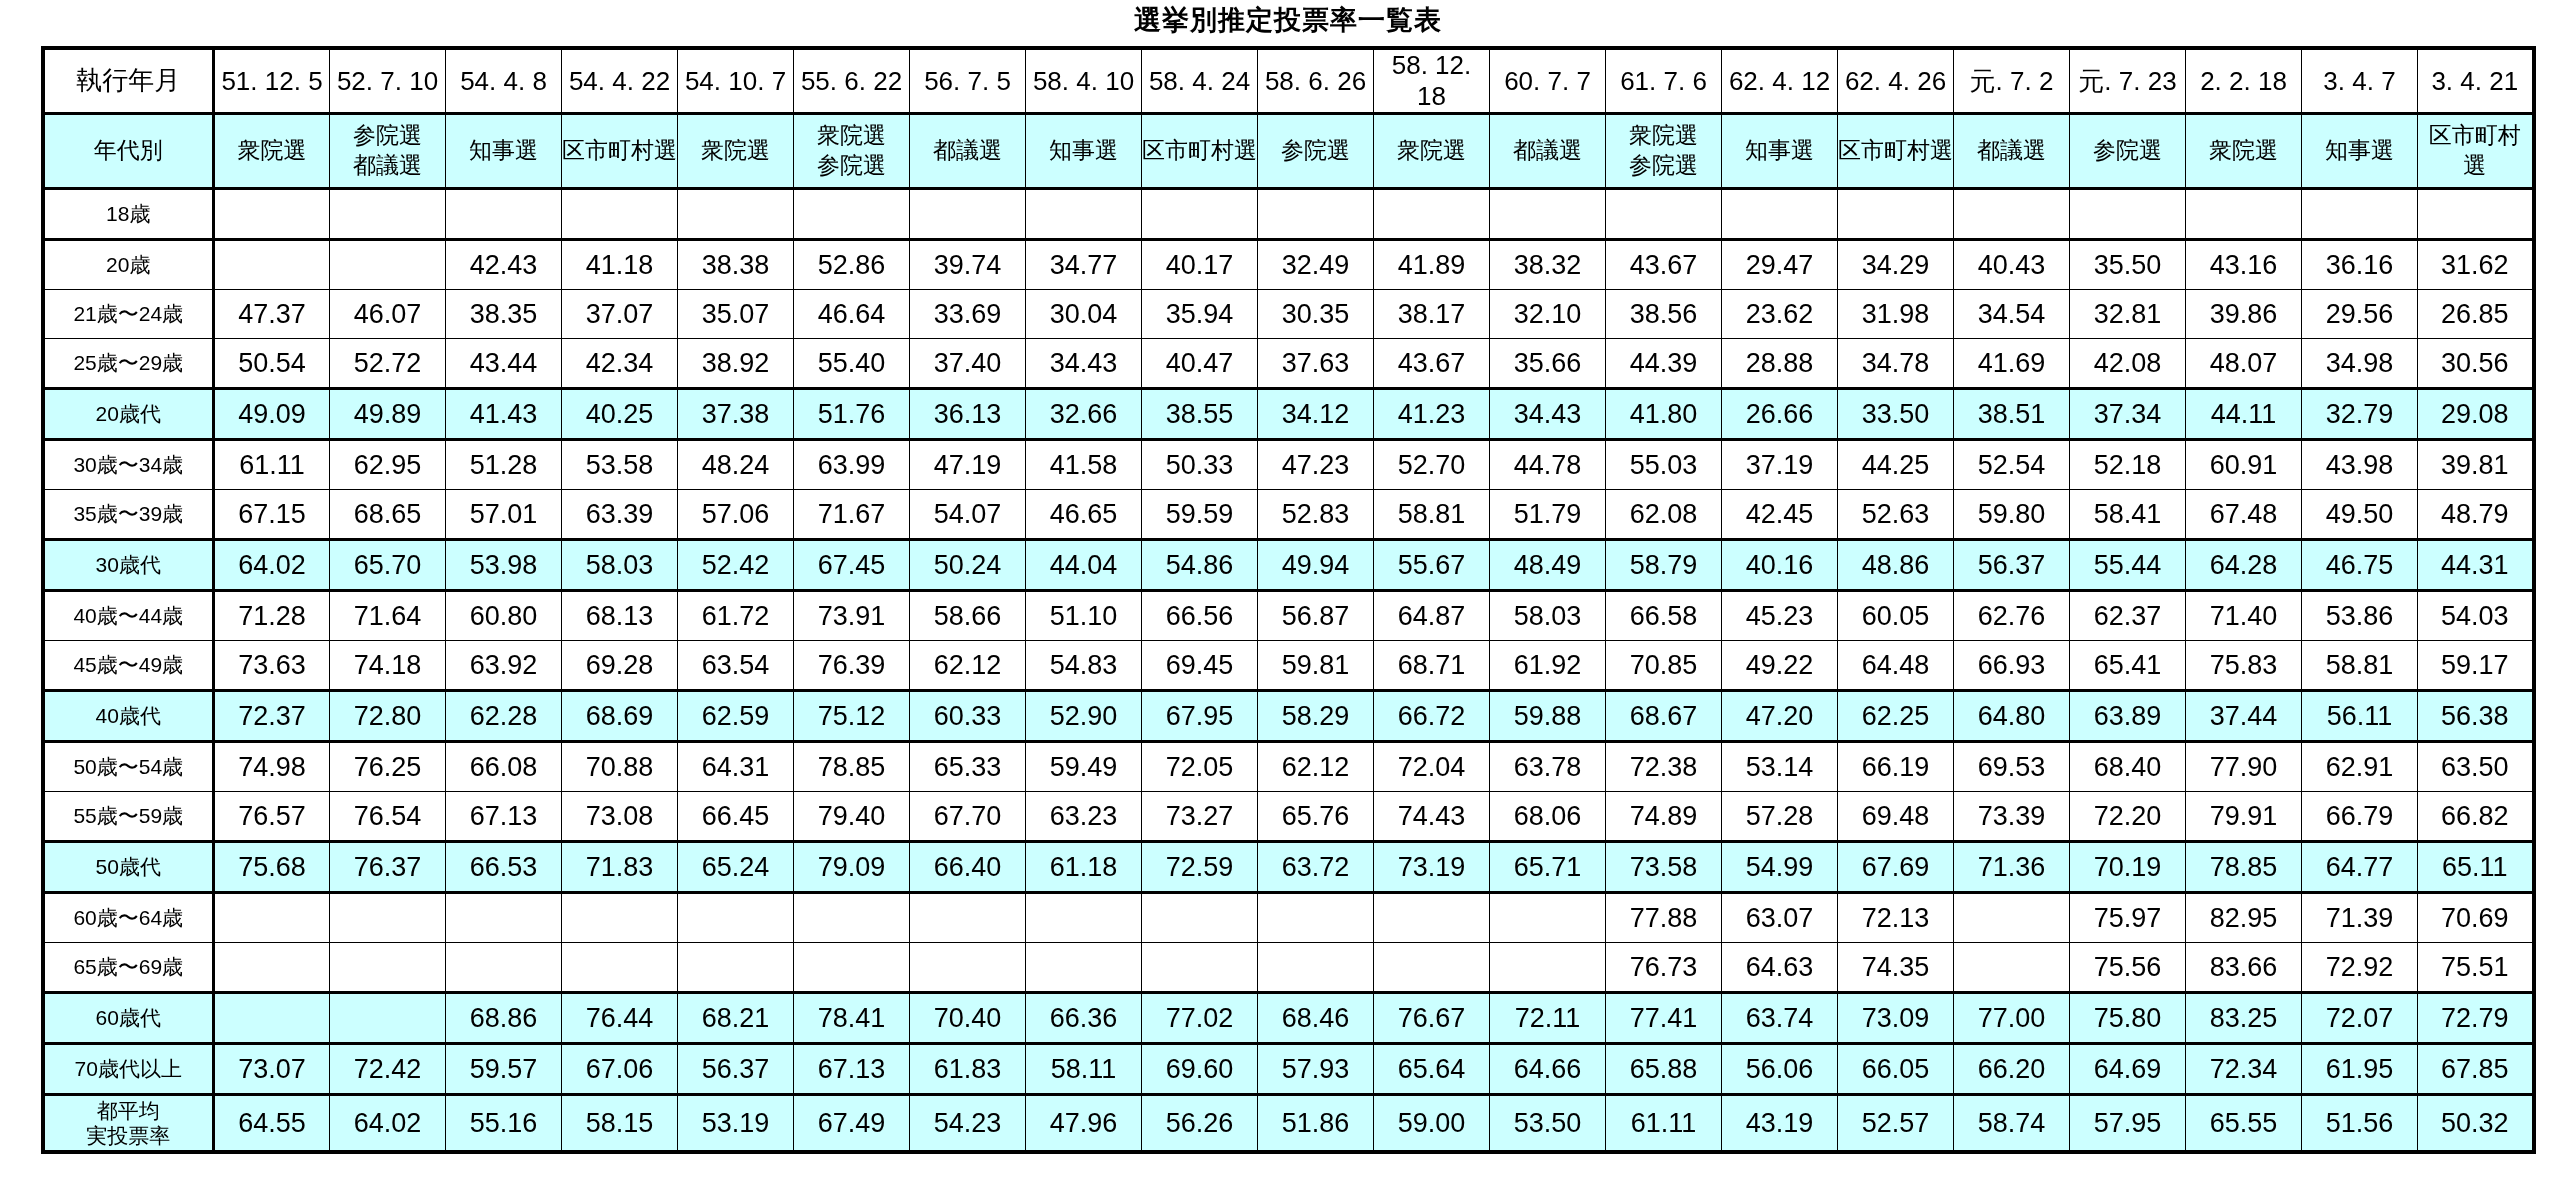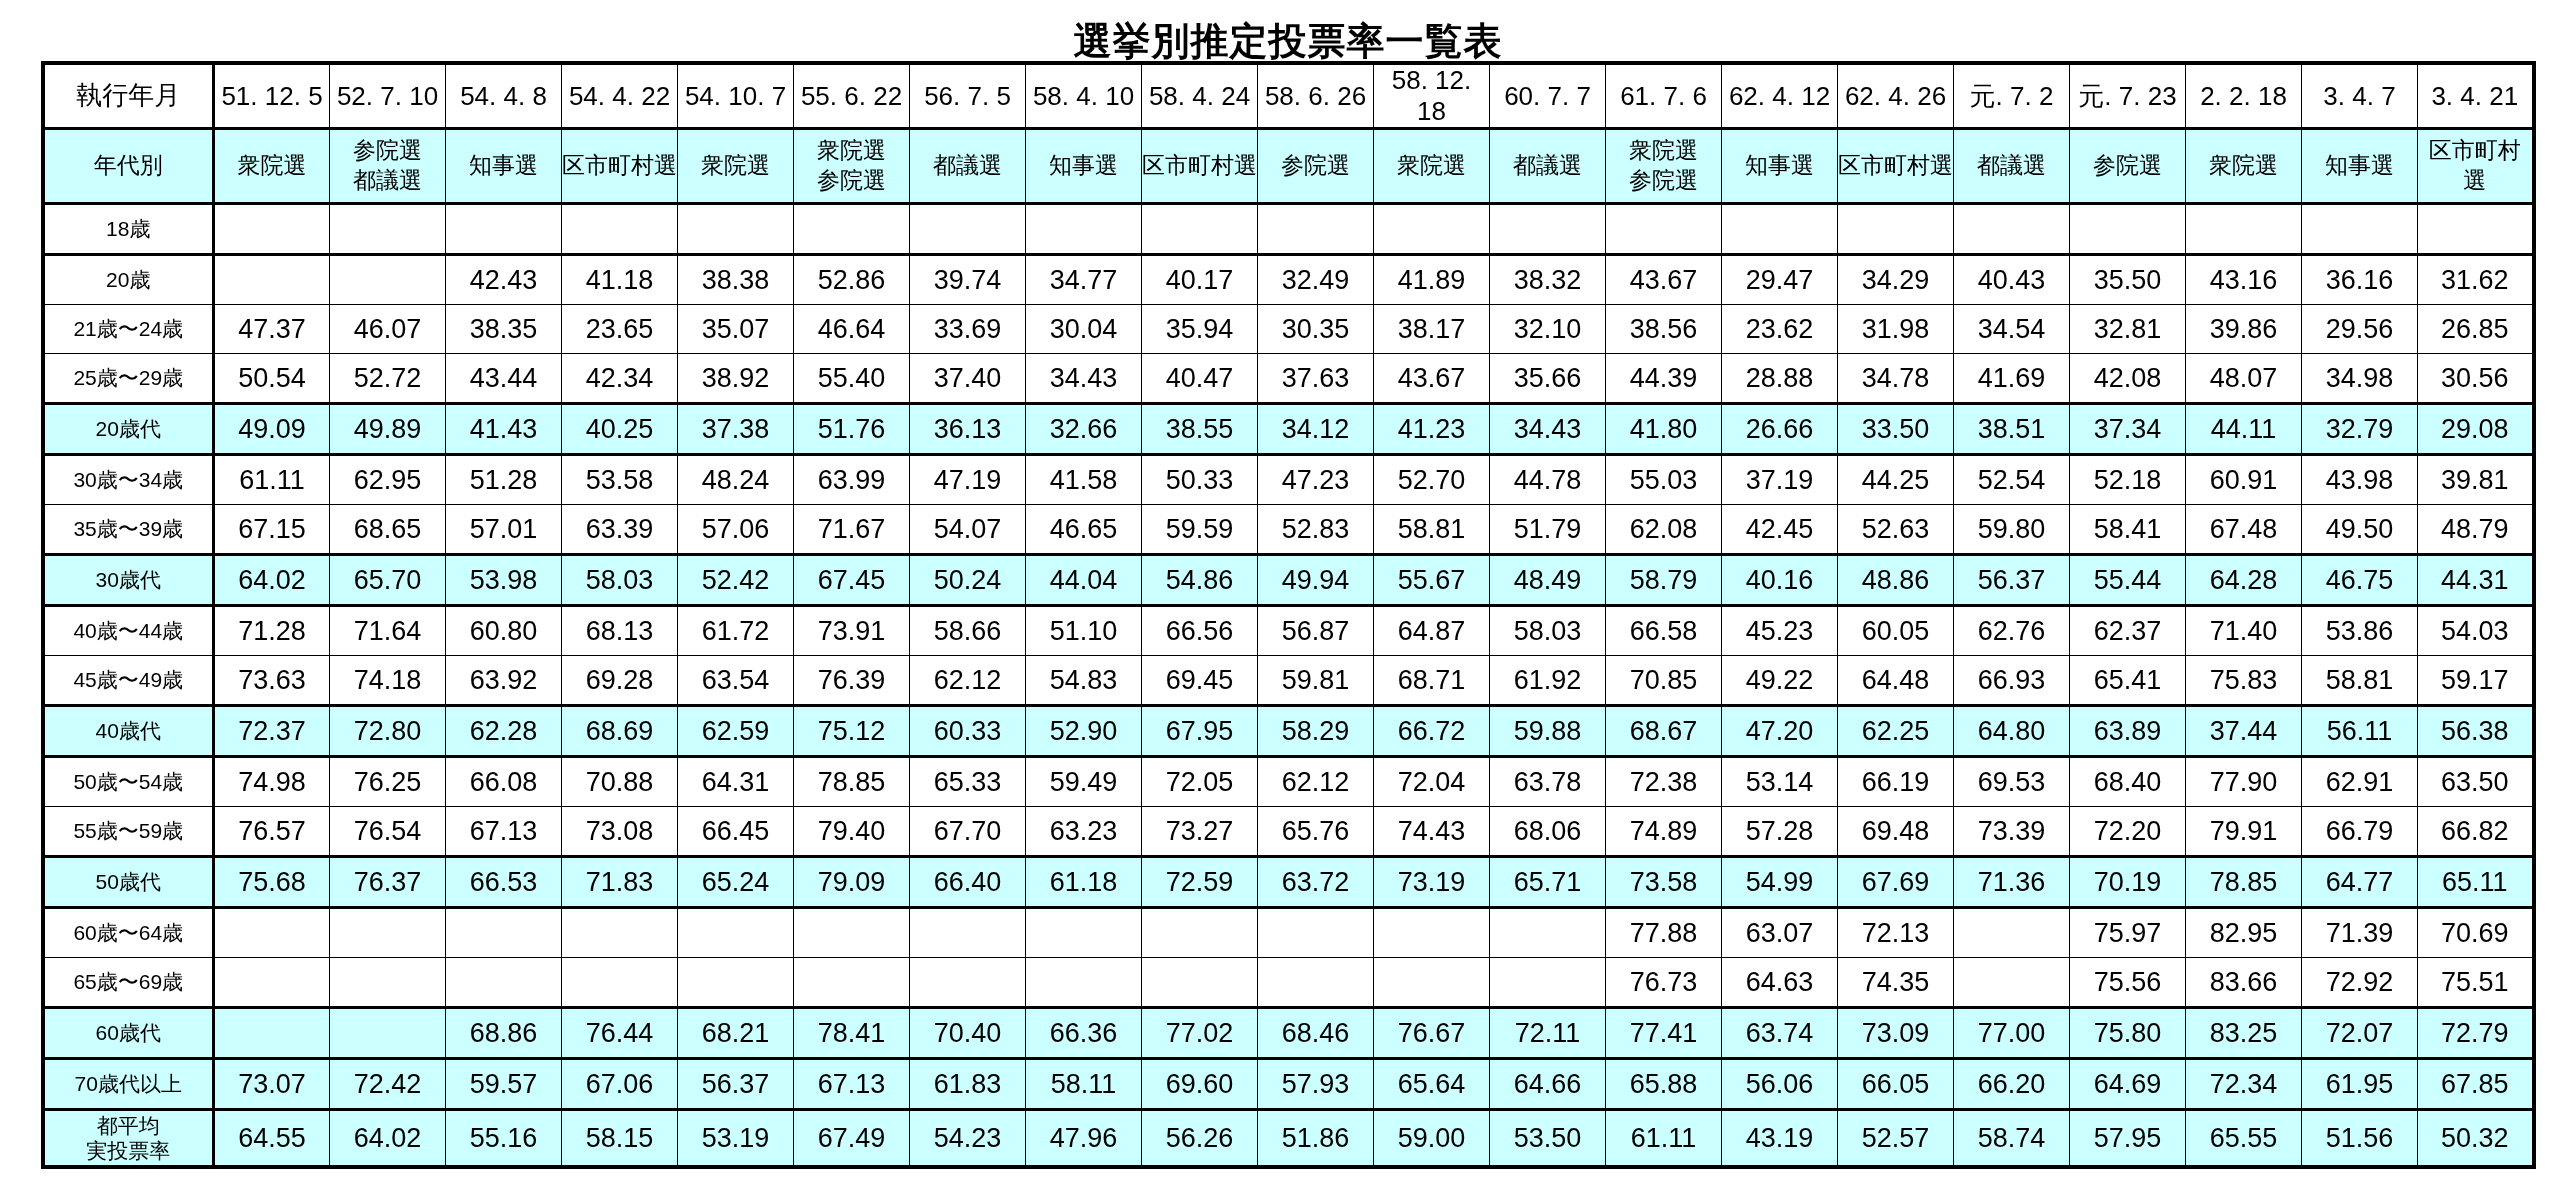--- a/index.html
+++ b/index.html
@@ -1,19 +1,19 @@
 <!DOCTYPE html>
 <html style="--hl: #CCFFFF;font-size:8.3px"><head>
 <meta charset="utf-8">
 <style>
   html,body{margin:0;padding:0;background:#ffffff;}
   body{width:2576px;height:1198px;font-family:"Liberation Sans",sans-serif;color:#000;}
   .title{
-    text-align:center;font-weight:bold;font-size:38px;line-height:1.1;
-    padding-top:21px;height:40px;letter-spacing:1px;
+    text-align:center;font-weight:bold;font-size:27px;line-height:1.1;
+    padding-top:6px;height:40px;letter-spacing:1px;
   }
   table{
     border-collapse:collapse;table-layout:fixed;margin:0 auto;
     border:4.2px solid #000;background:#fff;
   }
   th,td{
     border:1px solid #000;text-align:center;vertical-align:middle;
     font-weight:normal;white-space:pre-line;overflow:hidden;padding:0;
   }
   tr.dates th{height:55px;font-size:26px;border-bottom:3.6px solid #000;}
@@ -149,21 +149,21 @@
           <td class="val">35.50</td>
           <td class="val">43.16</td>
           <td class="val">36.16</td>
           <td class="val">31.62</td>
         </tr>
         <tr class="">
           <th class="lbl">21歳〜24歳</th>
           <td class="val">47.37</td>
           <td class="val">46.07</td>
           <td class="val">38.35</td>
-          <td class="val">23.65</td>
+          <td class="val">37.07</td>
           <td class="val">35.07</td>
           <td class="val">46.64</td>
           <td class="val">33.69</td>
           <td class="val">30.04</td>
           <td class="val">35.94</td>
           <td class="val">30.35</td>
           <td class="val">38.17</td>
           <td class="val">32.10</td>
           <td class="val">38.56</td>
           <td class="val">23.62</td>

